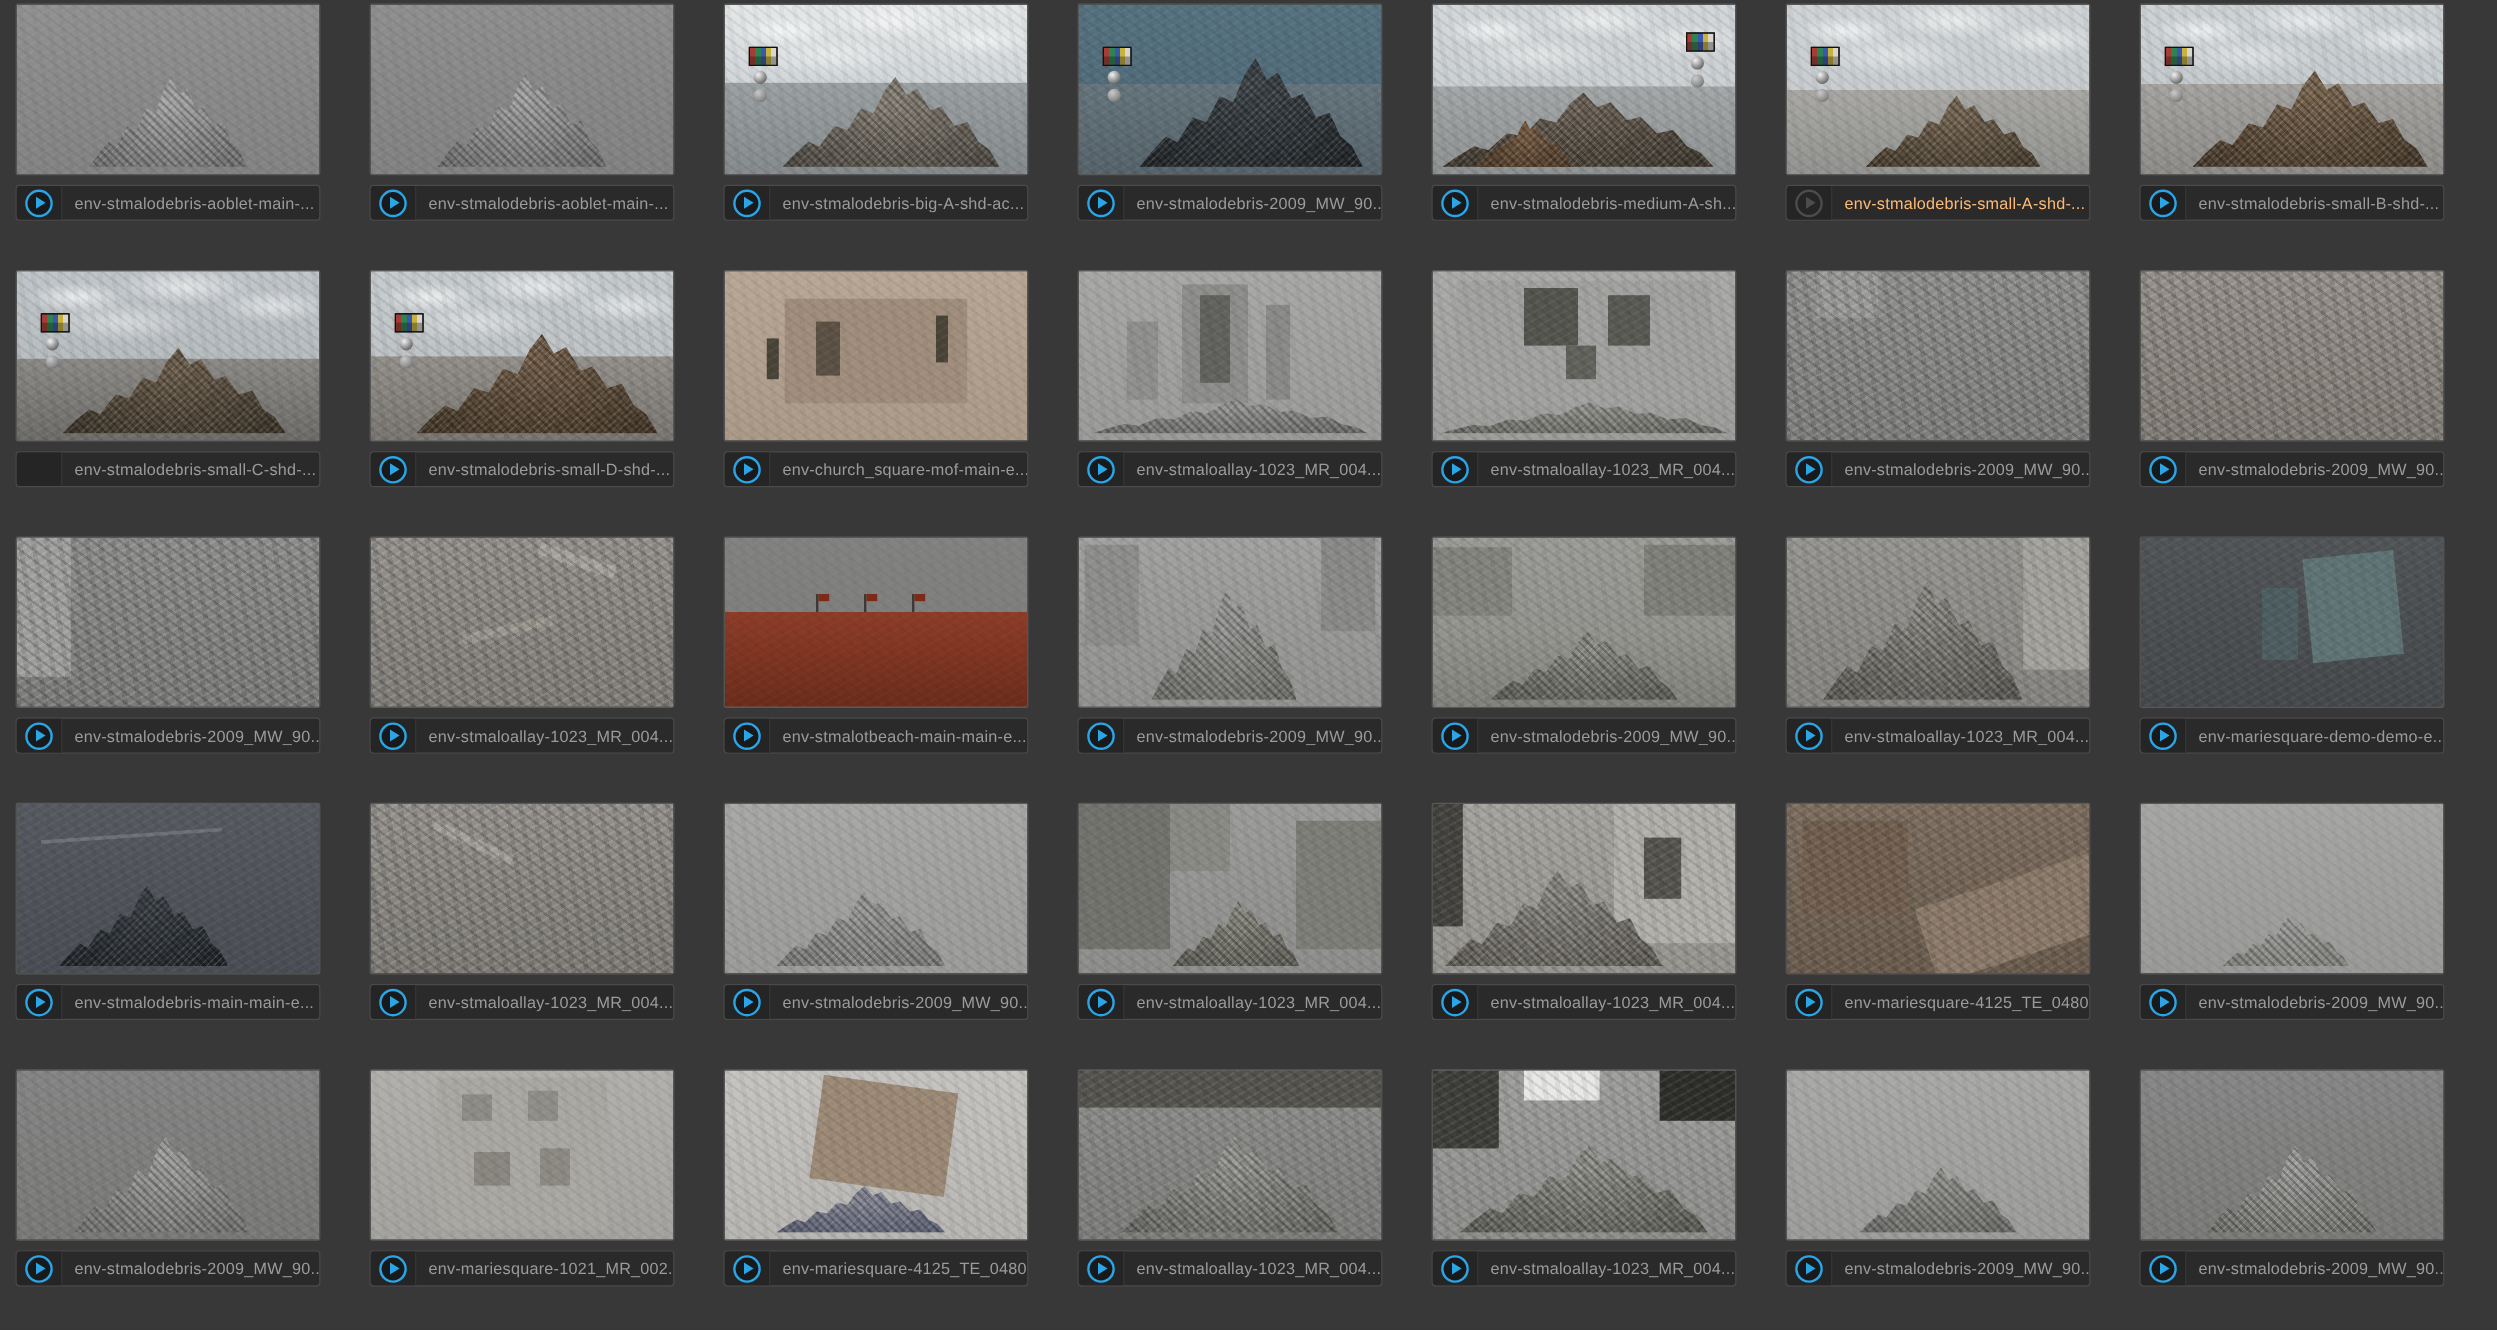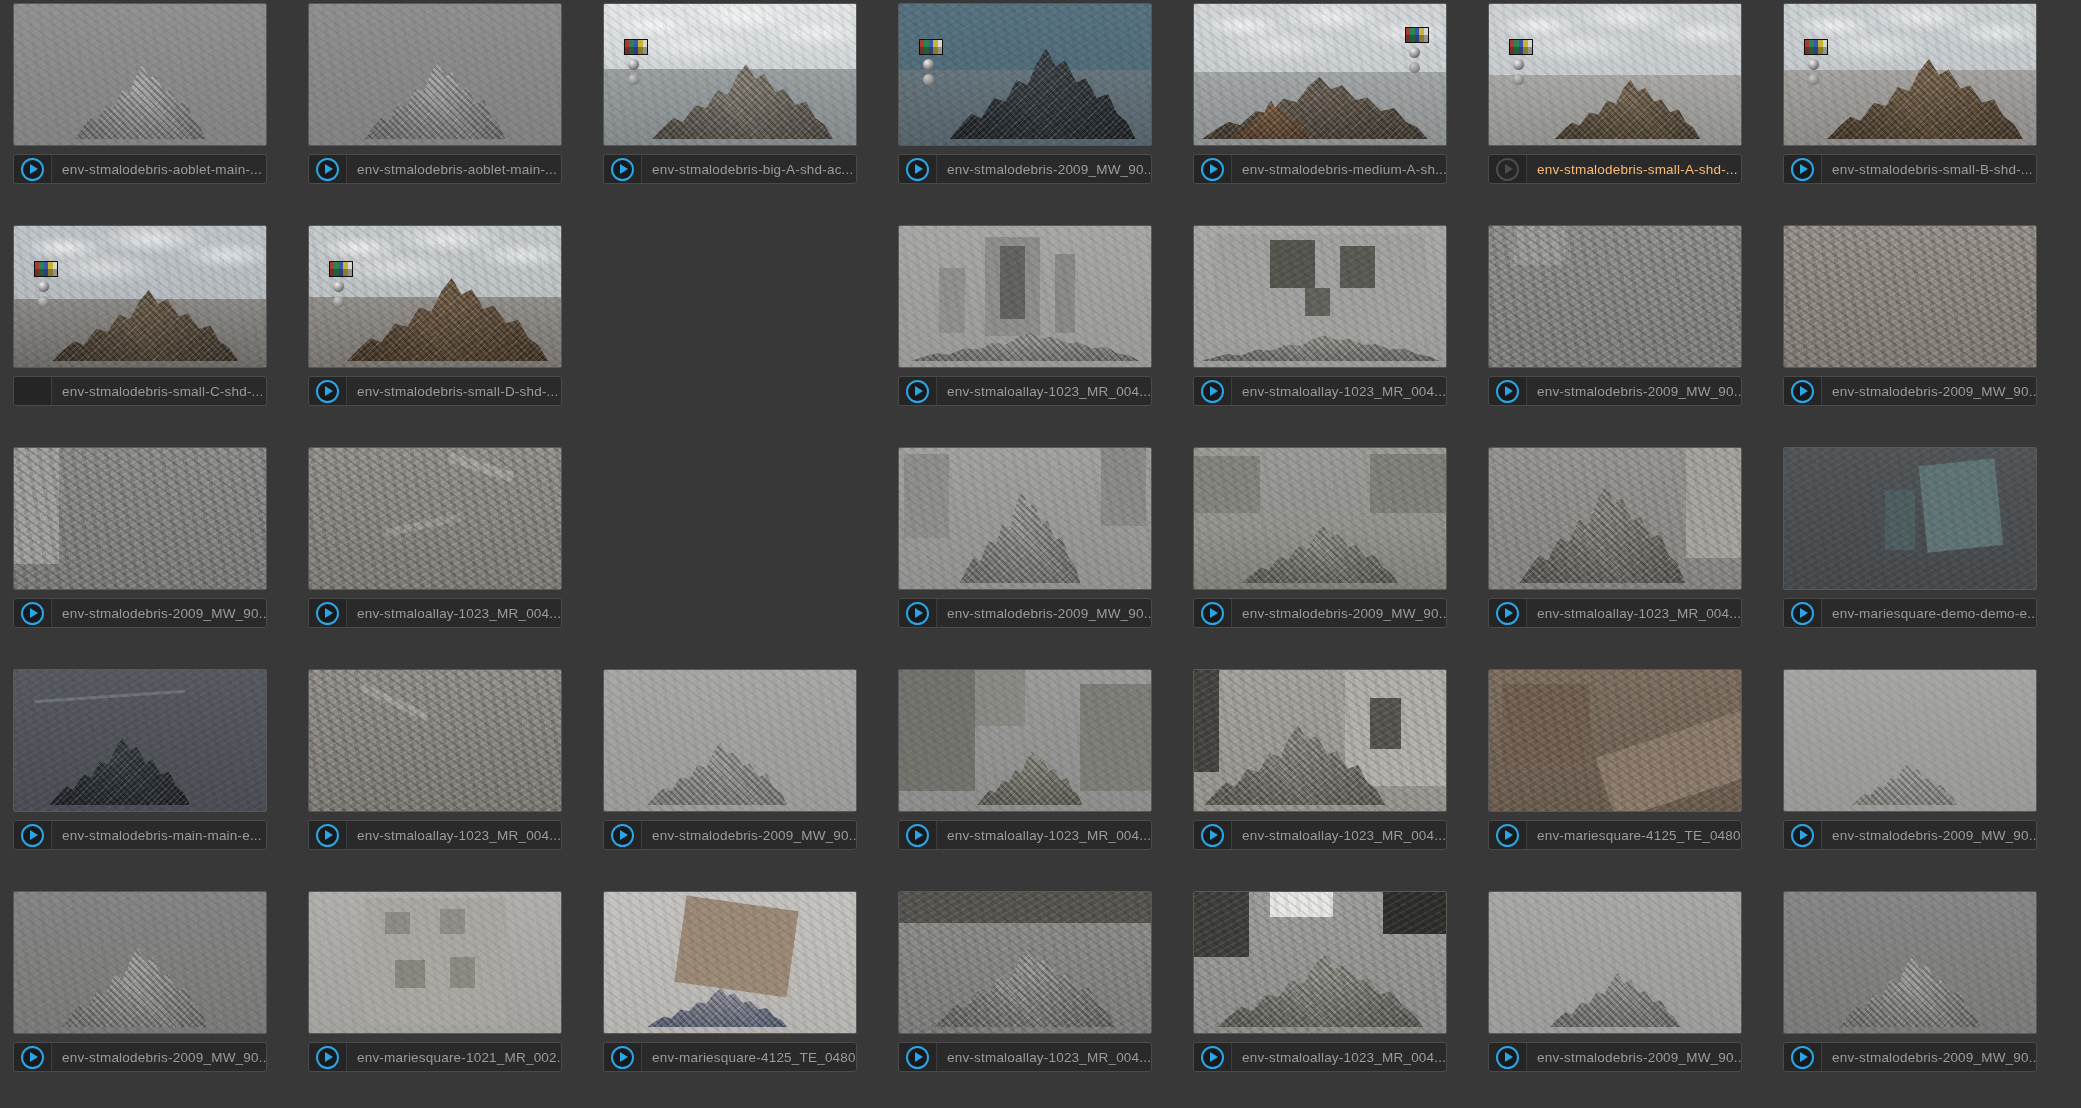--- a/index.html
+++ b/index.html
@@ -229,20 +229,37 @@
       </div>
       <div class="bar">
         <div class="iconcell">
           <div class="ring">
             <div class="tri"></div>
           </div>
         </div>
         <div class="lbl">env-stmalodebris-small-D-shd-...</div>
       </div>
     </div>
+    <div class="tile" style="left: 603px; top: 225px;">
+      <div class="thumb" style="background: linear-gradient(rgb(184, 167, 149), rgb(171, 154, 136));">
+        <div class="block" style="left: 20%; top: 16%; width: 60%; height: 62%; background: rgb(160, 141, 124);"></div>
+        <div class="block" style="left: 30%; top: 30%; width: 8%; height: 32%; background: rgb(92, 81, 68);"></div>
+        <div class="block" style="left: 70%; top: 26%; width: 4%; height: 28%; background: rgb(74, 68, 56);"></div>
+        <div class="block" style="left: 14%; top: 40%; width: 4%; height: 24%; background: rgb(74, 68, 56);"></div>
+        <div class="nz" style="opacity: 0.25;"></div>
+      </div>
+      <div class="bar">
+        <div class="iconcell">
+          <div class="ring">
+            <div class="tri"></div>
+          </div>
+        </div>
+        <div class="lbl">env-church_square-mof-main-e...</div>
+      </div>
+    </div>
     <div class="tile" style="left: 898px; top: 225px;">
       <div class="thumb" style="background: linear-gradient(rgb(168, 168, 166), rgb(155, 155, 153));">
         <div class="block" style="left: 34%; top: 8%; width: 22%; height: 70%; background: rgb(142, 142, 140);"></div>
         <div class="block" style="left: 40%; top: 14%; width: 10%; height: 52%; background: rgb(98, 98, 95);"></div>
         <div class="block" style="left: 62%; top: 20%; width: 8%; height: 56%; background: rgb(138, 138, 136);"></div>
         <div class="block" style="left: 16%; top: 30%; width: 10%; height: 46%; background: rgb(144, 144, 142);"></div>
         <div class="pile" style="left: 4%; width: 92%; height: 22%; background: repeating-linear-gradient(45deg, rgba(0, 0, 0, 0.25) 0px, rgba(0, 0, 0, 0.25) 2px, transparent 2px, transparent 5px), repeating-linear-gradient(-45deg, rgba(255, 255, 255, 0.15) 0px, rgba(255, 255, 255, 0.15) 1px, transparent 1px, transparent 4px), radial-gradient(at 50% 30%, rgb(152, 152, 150), rgb(108, 108, 106));"></div>
         <div class="nz" style="opacity: 0.3;"></div>
       </div>
       <div class="bar">
@@ -321,20 +338,37 @@
       </div>
       <div class="bar">
         <div class="iconcell">
           <div class="ring">
             <div class="tri"></div>
           </div>
         </div>
         <div class="lbl">env-stmaloallay-1023_MR_004...</div>
       </div>
     </div>
+    <div class="tile" style="left: 603px; top: 447px;">
+      <div class="thumb" style="background: linear-gradient(rgb(130, 130, 128), rgb(123, 123, 121));">
+        <div class="ground" style="top: 44%; background: linear-gradient(rgb(141, 60, 40), rgb(108, 44, 27));"></div>
+        <div class="nz" style="opacity: 0.15;"></div>
+        <div class="flag" style="left: 30%;"></div>
+        <div class="flag" style="left: 46%;"></div>
+        <div class="flag" style="left: 62%;"></div>
+      </div>
+      <div class="bar">
+        <div class="iconcell">
+          <div class="ring">
+            <div class="tri"></div>
+          </div>
+        </div>
+        <div class="lbl">env-stmalotbeach-main-main-e...</div>
+      </div>
+    </div>
     <div class="tile" style="left: 898px; top: 447px;">
       <div class="thumb" style="background: linear-gradient(rgb(162, 162, 160), rgb(146, 146, 144));">
         <div class="block" style="left: 2%; top: 4%; width: 18%; height: 60%; background: rgb(142, 142, 140);"></div>
         <div class="block" style="left: 80%; top: 0%; width: 18%; height: 55%; background: rgb(138, 138, 136);"></div>
         <div class="pile" style="left: 24%; width: 48%; height: 72%; background: repeating-linear-gradient(45deg, rgba(0, 0, 0, 0.25) 0px, rgba(0, 0, 0, 0.25) 2px, transparent 2px, transparent 5px), repeating-linear-gradient(-45deg, rgba(255, 255, 255, 0.15) 0px, rgba(255, 255, 255, 0.15) 1px, transparent 1px, transparent 4px), radial-gradient(at 50% 30%, rgb(156, 156, 154), rgb(108, 108, 104));"></div>
         <div class="nz" style="opacity: 0.35;"></div>
       </div>
       <div class="bar">
         <div class="iconcell">
           <div class="ring">

